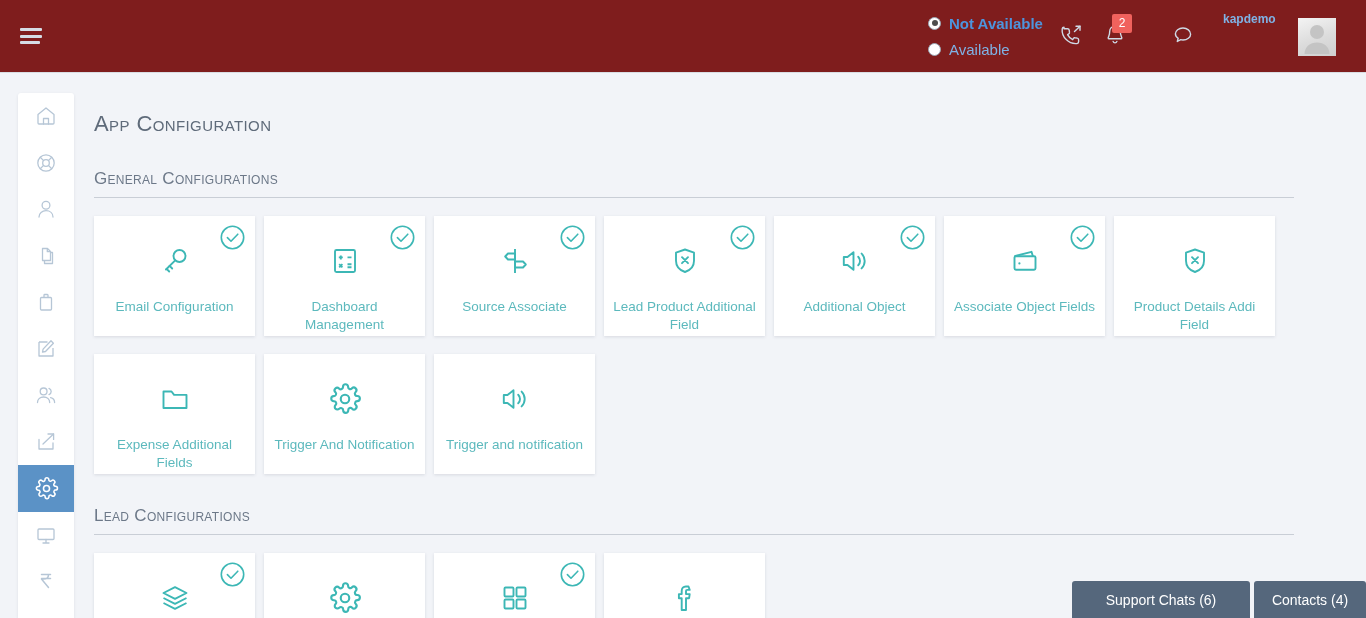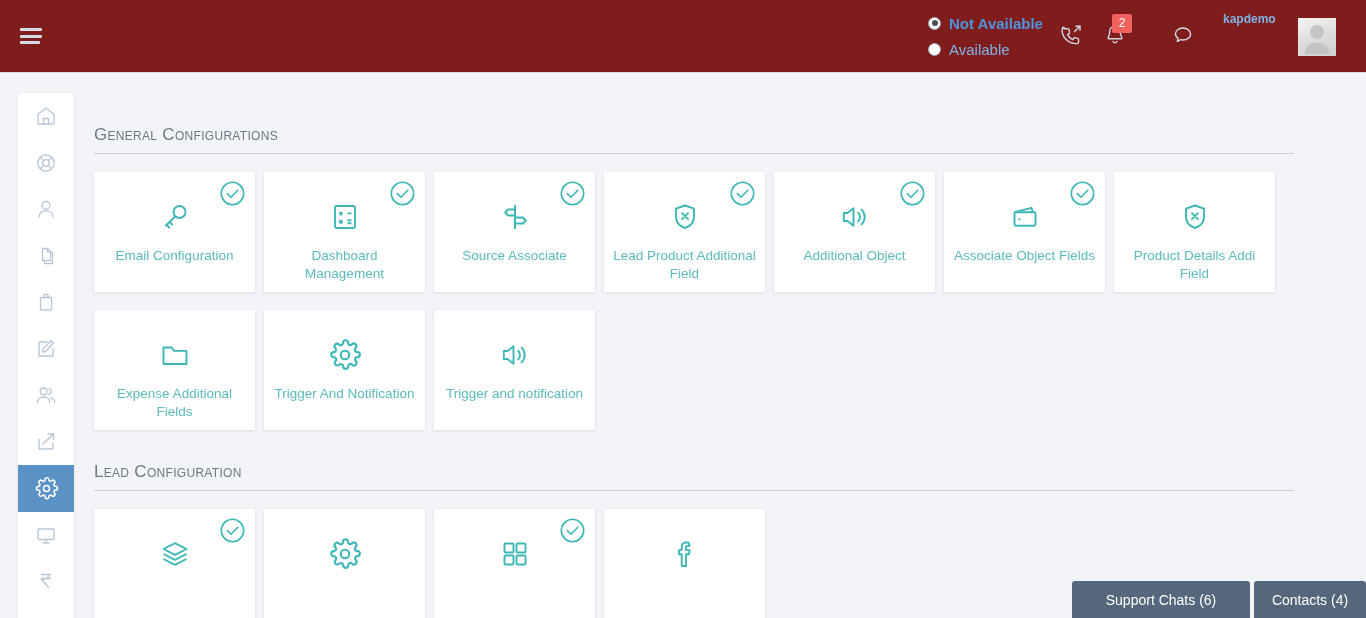--- a/index.html
+++ b/index.html
@@ -132,21 +132,21 @@
     display: flex; flex-direction: column;
     align-items: center;
     padding-top: 24px;
   }
   .card-icon {
     color: #3cb7b5; height: 42px;
     display: flex; align-items: center; justify-content: center;
   }
   .card-icon svg { display: block; }
   .card-label {
-    margin-top: 9px;
+    margin-top: 16px;
     font-size: 13.5px; color: #5cb9bd;
     text-align: center; line-height: 18px;
     width: 148px;
   }
   .check {
     position: absolute; top: 8px; right: 9px;
     color: #3cb7b5;
   }
   .check svg { display: block; }
 
@@ -295,20 +295,21 @@
   </div>
 
   <div class="side-item">
     <svg width="24" height="24" viewBox="0 0 24 24" fill="none" stroke="currentColor" stroke-width="1.5" stroke-linecap="round" stroke-linejoin="round">
       <path d="M7.5 5.5h9M7.5 9.5h9M14.5 5.5c0 3-1.8 4.6-5 4.6h-2l7 8.4"></path>
     </svg>
   </div>
 </div>
 
 <div class="main">
+  <div class="page-title">App Configuration</div>
   <div id="sections-host">
       <div class="section">
         <div class="section-title">General Configurations</div>
         <div class="card-row">
           <div class="card">
             <div class="check">
               <svg width="27" height="27" viewBox="0 0 27 27" fill="none" stroke="currentColor" stroke-width="1.6" stroke-linecap="round" stroke-linejoin="round">
                 <circle cx="13.5" cy="13.5" r="11.2"></circle>
                 <path d="M8.4 13.6l3.6 3.6 6.8-7"></path>
               </svg>
@@ -437,21 +438,21 @@
                 <path d="M15.5 8.2L9.5 13H5.8v8h3.7l6 4.8z"></path>
                 <path d="M20.2 12.7a6 6 0 010 8.6"></path>
                 <path d="M23.6 9.6a10.4 10.4 0 010 14.8"></path>
               </svg>
             </div>
             <div class="card-label">Trigger and notification</div>
           </div>
         </div>
       </div>
       <div class="section">
-        <div class="section-title">Lead Configuration</div>
+        <div class="section-title">Lead Configurations</div>
         <div class="card-row">
           <div class="card">
             <div class="check">
               <svg width="27" height="27" viewBox="0 0 27 27" fill="none" stroke="currentColor" stroke-width="1.6" stroke-linecap="round" stroke-linejoin="round">
                 <circle cx="13.5" cy="13.5" r="11.2"></circle>
                 <path d="M8.4 13.6l3.6 3.6 6.8-7"></path>
               </svg>
             </div>
             <div class="card-icon">
               <svg width="34" height="34" viewBox="0 0 34 34" fill="none" stroke="currentColor" stroke-width="1.9" stroke-linejoin="round">

